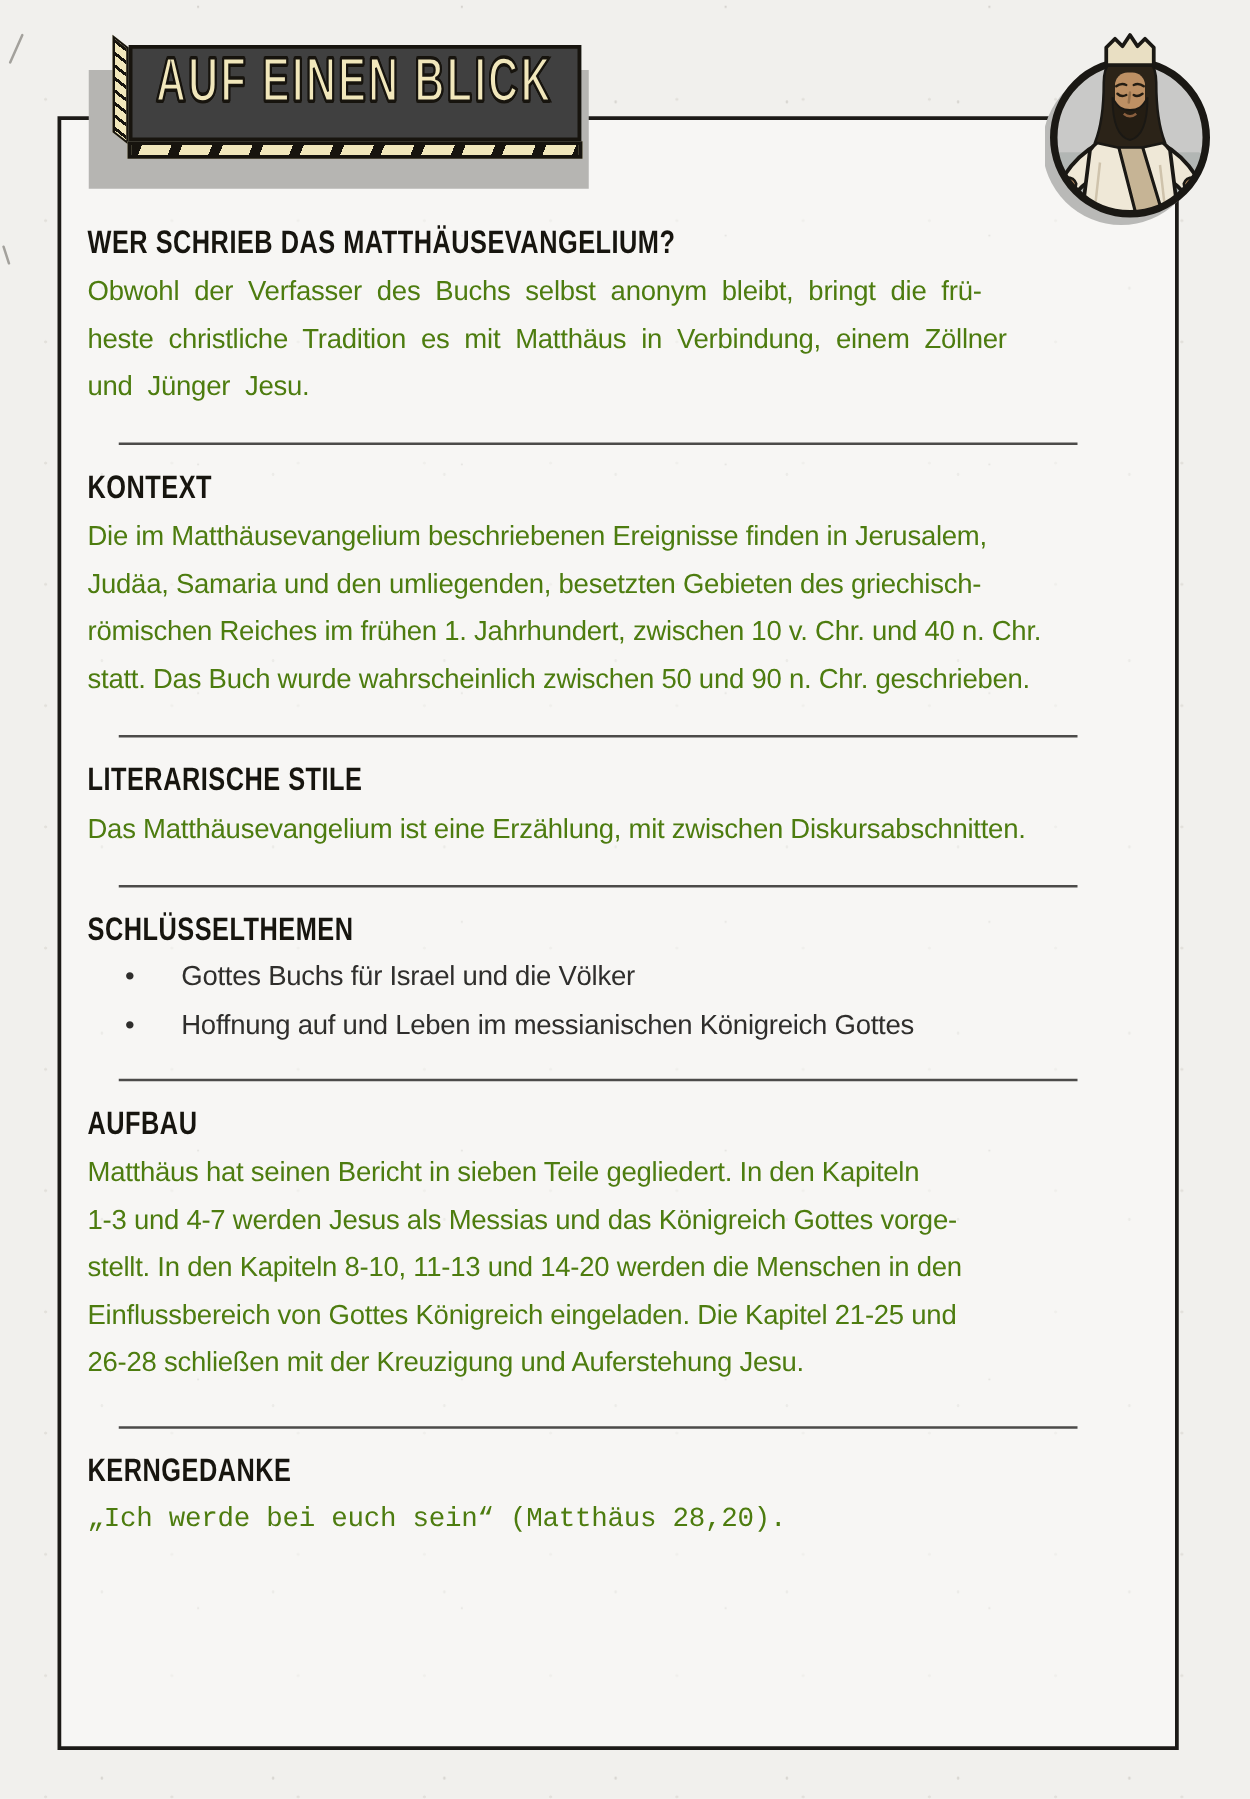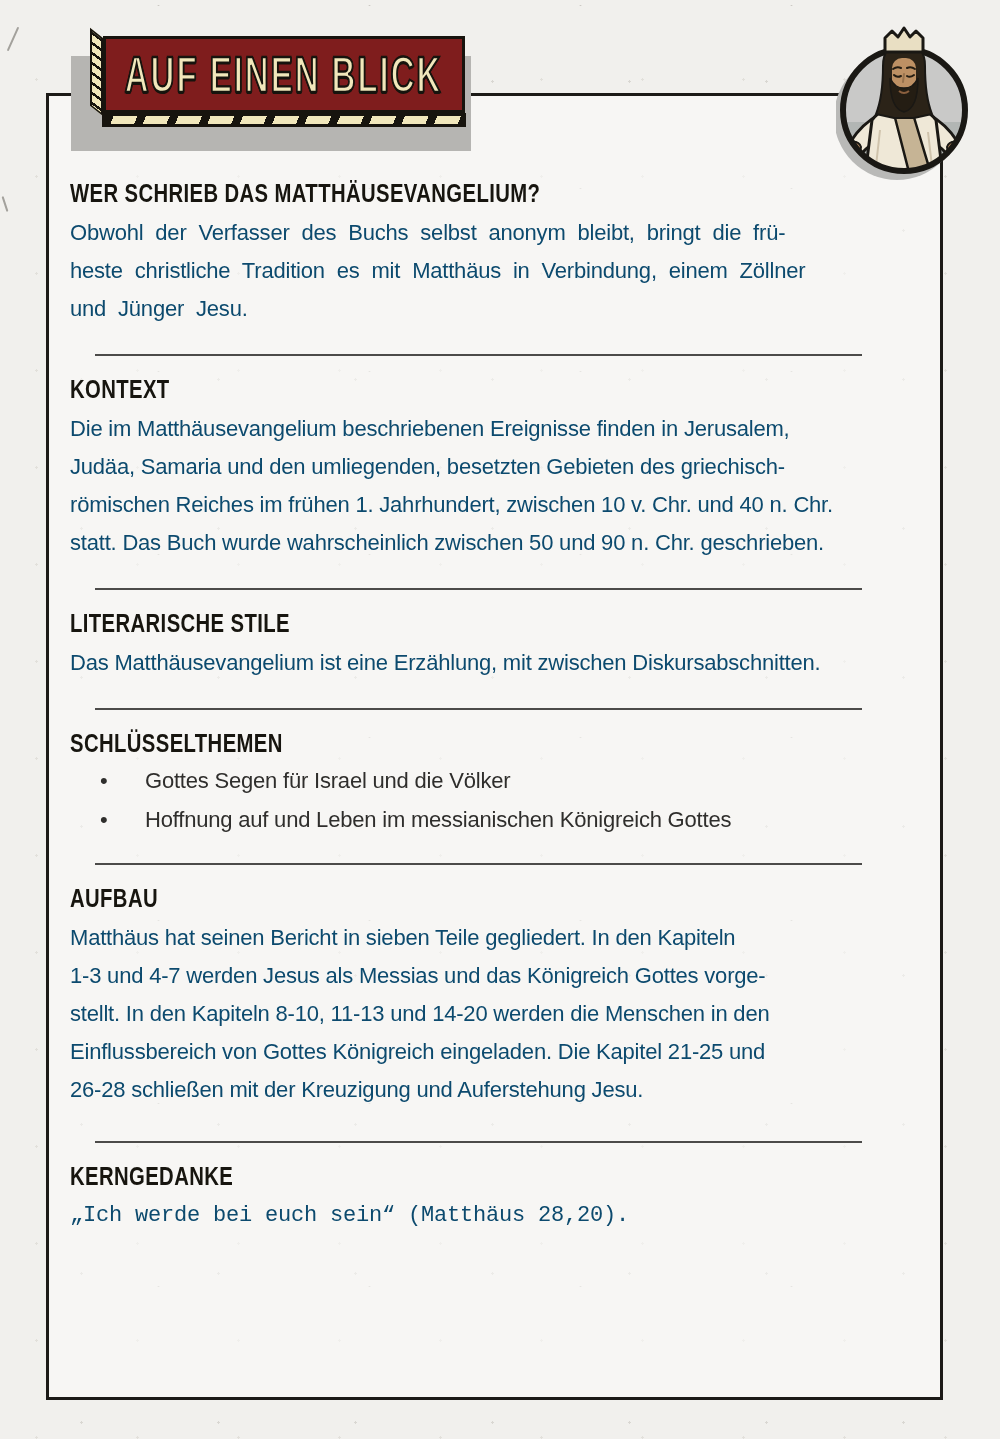--- a/index.html
+++ b/index.html
@@ -25,21 +25,21 @@
     background:rgba(252,251,249,0.55);
     padding:82px 36px 0 21px;z-index:1;
   }
   .section h3{
     font-size:26px;line-height:30px;font-weight:700;color:#17150f;
     margin:18px 0 6px;letter-spacing:0.5px;
     transform:scaleX(0.78);transform-origin:left center;white-space:nowrap;
   }
   .section--first h3{margin-top:0;}
   .body-text{
-    font-size:22px;line-height:38px;color:#0c4a6e;margin:0;
+    font-size:22px;line-height:38px;color:#4d7c0f;margin:0;
     letter-spacing:-0.2px;white-space:pre-line;
   }
   .justified{word-spacing:6px;}
   .quote-line{margin-bottom:2px;font-family:Liberation Mono, monospace;}
   .divider{height:0;border-top:2px solid #4c4b49;width:767px;margin:26px 0 0 25px;}
   .divider.mt-lg{margin-top:32px;}
   ul.themes{list-style:none;margin:6px 0 0 0;padding:0;}
   ul.themes li{
     position:relative;padding-left:75px;font-size:22px;line-height:34px;
     color:#2f2e2c;letter-spacing:-0.2px;margin-bottom:5px;
@@ -49,22 +49,22 @@
   }
 
   
   .banner{position:absolute;left:103px;top:36px;width:362px;height:77px;z-index:5;}
   .banner-shadow{
     position:absolute;left:-32px;top:20px;width:calc(100% + 38px);
     height:calc(100% + 18px);background:#b6b5b2;
   }
   .banner-face{
     position:absolute;inset:0;box-sizing:border-box;
-    background:#7f1d1d;border:3px solid #17140e;
-    display:flex;align-items:center;justify-content:center;
+    background:#404040;border:3px solid #17140e;
+    display:flex;align-items:flex-start;justify-content:center;
   }
   .banner-under{
     position:absolute;left:-1px;right:-1px;top:100%;height:14px;
     box-sizing:border-box;background:#f1e7bb;border:3px solid #17140e;
     background-image:repeating-linear-gradient(112deg,#17140e 0 8px,rgba(0,0,0,0) 8px 30px);
   }
   .banner-side{
     position:absolute;right:100%;top:2px;width:13px;height:78px;
     box-sizing:border-box;background:#f1e7bb;border:2.5px solid #17140e;
     transform:skewY(38deg);transform-origin:right top;
@@ -152,21 +152,21 @@
 
   <section class="section">
     <h3>LITERARISCHE STILE</h3>
     <p class="body-text">Das Matthäusevangelium ist eine Erzählung, mit zwischen Diskursabschnitten.</p>
   </section>
   <div class="divider"></div>
 
   <section class="section">
     <h3>SCHLÜSSELTHEMEN</h3>
     <ul class="themes">
-      <li>Gottes Segen für Israel und die Völker</li>
+      <li>Gottes Buchs für Israel und die Völker</li>
       <li>Hoffnung auf und Leben im messianischen Königreich Gottes</li>
     </ul>
   </section>
   <div class="divider"></div>
 
   <section class="section">
     <h3>AUFBAU</h3>
     <p class="body-text">Matthäus hat seinen Bericht in sieben Teile gegliedert. In den Kapiteln
 1-3 und 4-7 werden Jesus als Messias und das Königreich Gottes vorge-
 stellt. In den Kapiteln 8-10, 11-13 und 14-20 werden die Menschen in den

